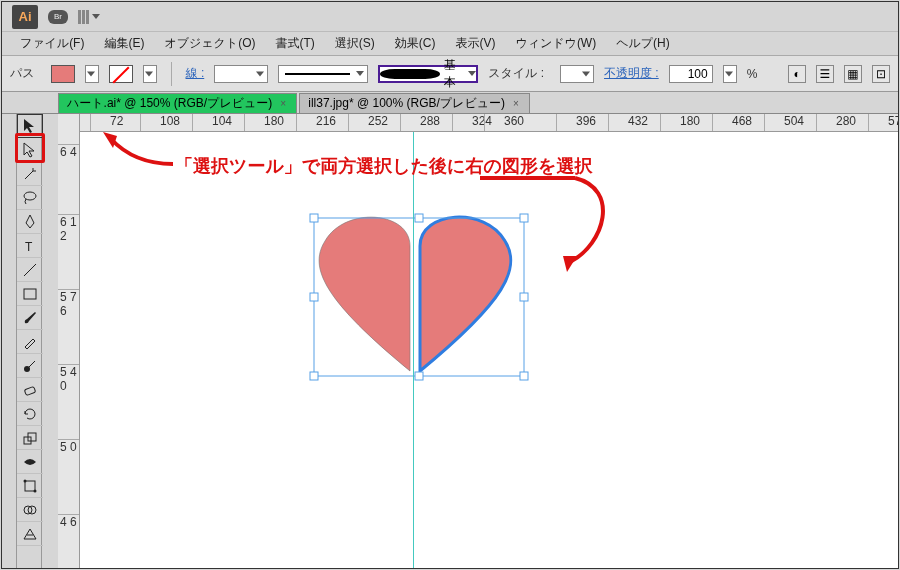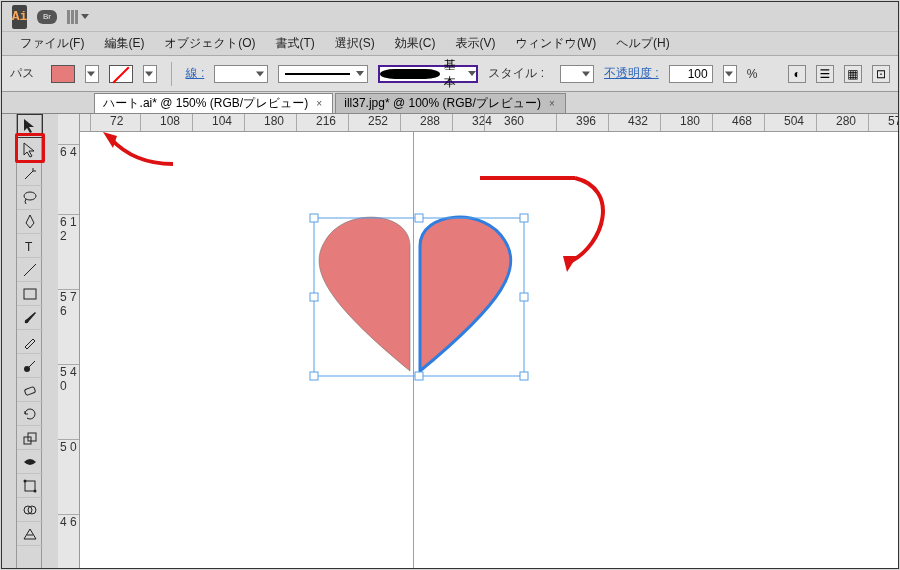--- a/index.html
+++ b/index.html
@@ -1,20 +1,20 @@
 <!DOCTYPE html>
 <html><head>
 <meta charset="utf-8">
 <style>
   * { box-sizing: border-box; margin: 0; padding: 0; font-family: "MS PGothic", "Hiragino Kaku Gothic Pro", sans-serif; font-size: 12px; }
   body { width: 900px; height: 570px; background: #d6d6d6; overflow: hidden; }
   .window { width: 898px; height: 568px; margin: 1px; border: 1px solid #333; background: #d6d6d6; position: relative; }
   
   .logo-row { height: 30px; background: #d6d6d6; display: flex; align-items: center; padding: 0 10px; gap: 10px; border-bottom: 1px solid #bbb; }
-  .ai-logo { width: 15px; height: 24px; background: #444; color: #f8a85b; font-weight: bold; font-size: 13px; display: flex; align-items: center; justify-content: center; border-radius: 2px; font-family: Liberation Mono, monospace; }
+  .ai-logo { width: 26px; height: 24px; background: #444; color: #f8a85b; font-weight: bold; font-size: 13px; display: flex; align-items: center; justify-content: center; border-radius: 2px; }
   .br-badge { width: 20px; height: 14px; background: #555; color: #eee; font-size: 8px; display: flex; align-items: center; justify-content: center; border-radius: 6px; }
   .panel-icon { width: 22px; height: 18px; display: flex; gap: 1px; align-items: center; cursor: pointer; }
   .panel-icon span { width: 5px; height: 14px; background: #888; }
   .chev { width: 0; height: 0; border-left: 4px solid transparent; border-right: 4px solid transparent; border-top: 5px solid #555; margin-left: 2px; }
   
   .menu-bar { height: 24px; display: flex; align-items: center; padding: 0 10px; gap: 4px; border-bottom: 1px solid #aaa; }
   .menu-item { padding: 3px 8px; color: #222; cursor: pointer; }
   
   .control-bar { height: 36px; display: flex; align-items: center; padding: 0 8px; gap: 10px; border-bottom: 1px solid #999; background: #e1e1e1; }
   .cb-label { color: #333; margin-right: 6px; }
@@ -29,21 +29,21 @@
   .stroke-dash { width: 90px; height: 18px; border: 1px solid #888; background: #fff; display: flex; align-items: center; cursor: pointer; }
   .stroke-dash .line { flex: 1; height: 2px; background: #000; margin: 0 6px; }
   .stroke-profile { width: 100px; height: 18px; border: 2px solid #4c1d95; background: #fff; display: flex; align-items: center; justify-content: center; cursor: pointer; }
   .stroke-profile .sample { width: 70px; height: 10px; background: #000; border-radius: 50%/100%; }
   .link { color: #2a63bb; text-decoration: underline; cursor: pointer; }
   .opacity-input { width: 44px; height: 18px; border: 1px solid #888; background: #fff; text-align: right; padding-right: 4px; }
   .end-glyph { width: 18px; height: 18px; border: 1px solid #888; background: #e6e6e6; display: flex; align-items: center; justify-content: center; cursor: pointer; }
   
   .tab-row { height: 22px; display: flex; align-items: flex-end; padding-left: 56px; background: #d6d6d6; border-bottom: 1px solid #888; }
   .tab { height: 20px; padding: 2px 8px; background: #bfbfbf; border: 1px solid #888; border-bottom: none; display: flex; align-items: center; gap: 6px; margin-right: 2px; cursor: pointer; }
-  .tab.active { background: #ffffff; margin-left: 36px; }
+  .tab.active { background: #22c55e; }
   .tab-close { width: 10px; height: 10px; color: #555; font-size: 10px; line-height: 10px; text-align: center; cursor: pointer; }
   
   .workspace { position: absolute; left: 0; top: 112px; right: 0; bottom: 0; display: flex; }
   .toolbox-wrap { width: 56px; display: flex; }
   .toolbox { width: 26px; background: #d6d6d6; border-right: 1px solid #999; display: flex; flex-direction: column; margin-left: 14px; border-left: 1px solid #999; }
   .tool { width: 26px; height: 24px; display: flex; align-items: center; justify-content: center; border-bottom: 1px solid #c2c2c2; cursor: pointer; }
   .tool svg { width: 16px; height: 16px; }
   .tool.sel { border: 1px solid #333; }
   .ruler-v { width: 22px; background: #e6e6e6; border-right: 1px solid #999; position: relative; font-size: 9px; color: #333; }
   .ruler-v .tick { position: absolute; left: 0; width: 100%; border-top: 1px solid #aaa; text-align: left; padding-left: 2px; }
@@ -297,20 +297,21 @@
           <rect class="sel-handle" x="220" y="8" width="8" height="8"></rect>
           <rect class="sel-handle" x="10" y="87" width="8" height="8"></rect>
           <rect class="sel-handle" x="220" y="87" width="8" height="8"></rect>
           <rect class="sel-handle" x="10" y="166" width="8" height="8"></rect>
           <rect class="sel-handle" x="115" y="166" width="8" height="8"></rect>
           <rect class="sel-handle" x="220" y="166" width="8" height="8"></rect>
         </svg>
       </div>
 
       <div class="anno">
+        <div class="anno-text">「選択ツール」で両方選択した後に右の図形を選択</div>
         <svg>
 
           <path class="arrow-stroke" d="M58 30 C30 30 10 20 -4 5"></path>
           <polygon class="arrow-head" points="-12,-2 2,2 -2,14"></polygon>
 
           <line class="arrow-stroke" x1="365" y1="44" x2="460" y2="44"></line>
 
           <path class="arrow-stroke" d="M460 44 C505 55 490 110 455 128"></path>
           <polygon class="arrow-head" points="448,122 462,122 452,138"></polygon>
         </svg>

